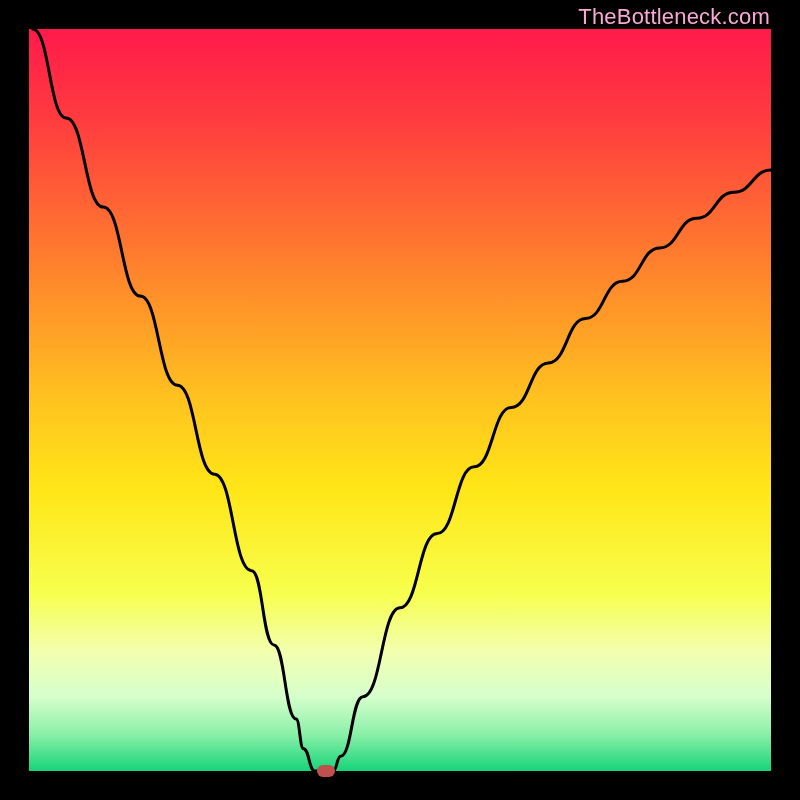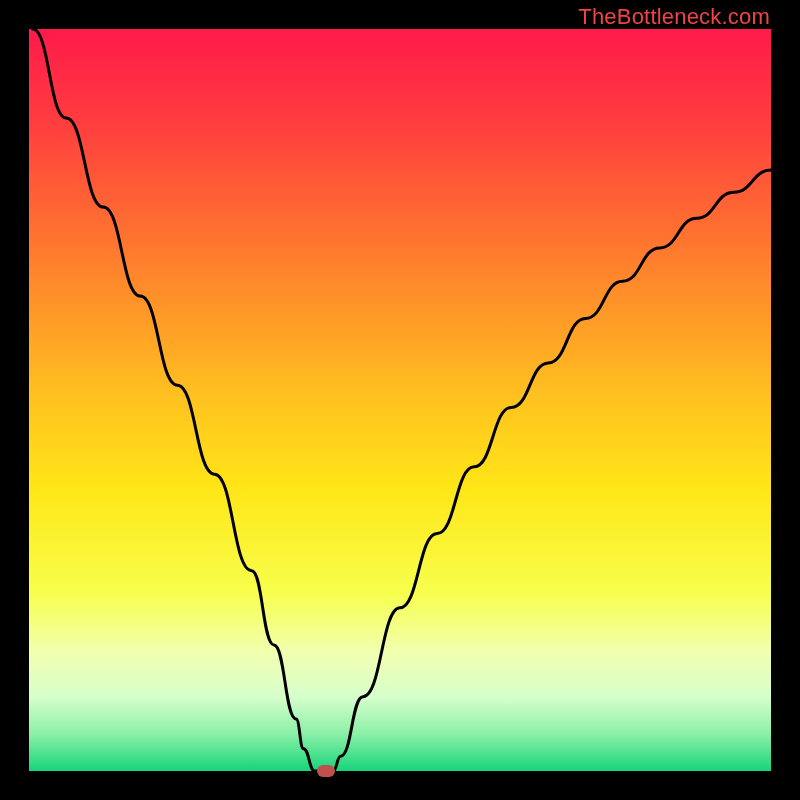--- a/index.html
+++ b/index.html
@@ -23,21 +23,21 @@
     position: absolute;
     left: 0;
     top: 0;
     width: 742px;
     height: 742px;
   }
   .watermark {
     position: absolute;
     top: 4px;
     right: 30px;
-    color: #ef4444;
+    color: #f9a8d4;
     font-size: 22px;
     font-weight: 500;
     letter-spacing: 0.2px;
     z-index: 10;
     user-select: none;
   }
   .marker {
     position: absolute;
     width: 18px;
     height: 12px;

